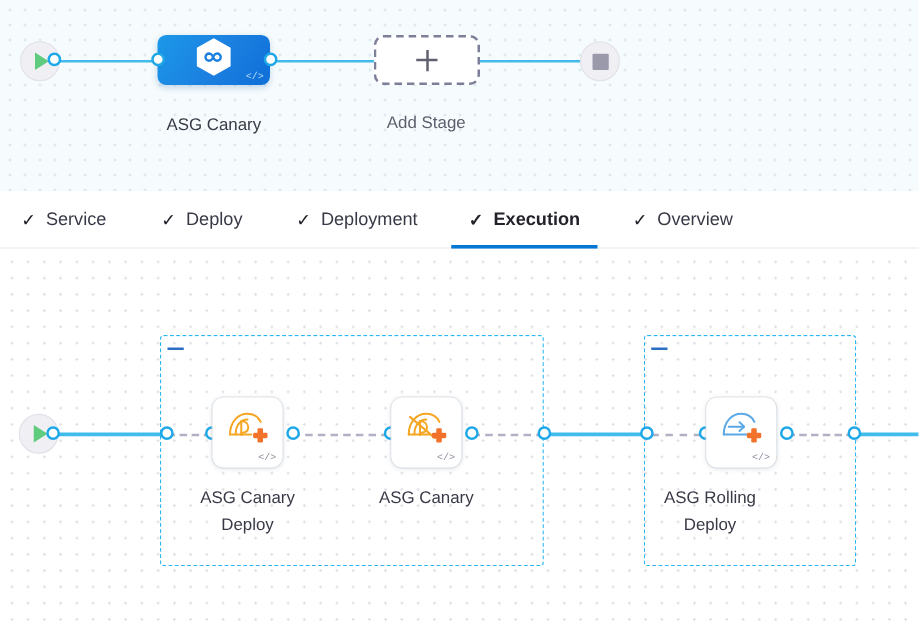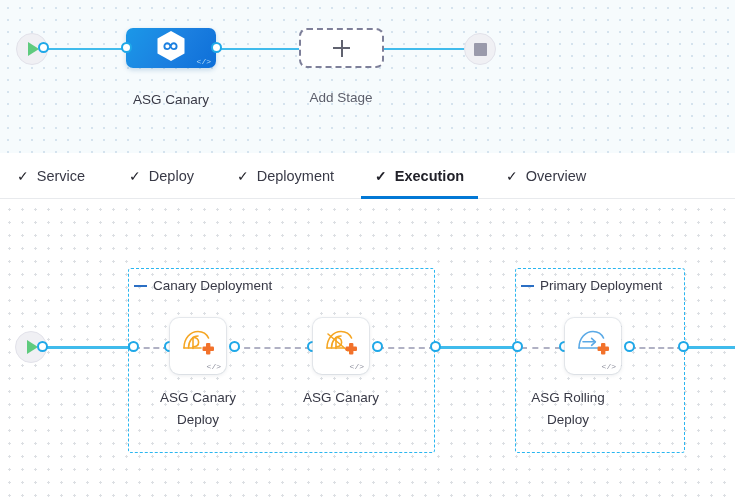--- a/index.html
+++ b/index.html
@@ -250,21 +250,20 @@
     <div class="line-solid" style="left:688px; top:147px; width:47px;"></div>
 
     <div class="terminal" style="left:15px; top:132px;">
       <div class="play-tri"></div>
     </div>
     <div class="dot-node" style="left:37px; top:142px;"></div>
 
     <div class="group-box" style="left:128px; top:69px; width:307px; height:185px;"></div>
     <div class="group-title" style="left:134px; top:79px;">
       <span class="collapse-bar"></span>
-      <span>Canary Deployment</span>
     </div>
 
     <div class="dot-node" style="left:128px; top:142px;"></div>
     <div class="dot-node" style="left:164px; top:142px;"></div>
 
     <div class="step-node" style="left:170px; top:119px;">
       <span class="icon-center">
         <svg width="38" height="34" viewBox="0 0 38 34">
           <g fill="none" stroke="#f5a623" stroke-width="1.6" stroke-linecap="round" stroke-linejoin="round">
             <path d="M5 22 C5 12 11.5 5.5 19 5.5 C24 5.5 27.8 8.2 29.5 12"></path>
@@ -311,21 +310,20 @@
     <div class="dot-node" style="left:372px; top:142px;"></div>
     <div class="step-caption" style="left:271px; top:188px; width:140px;">
       <div>ASG Canary</div>
     </div>
 
     <div class="dot-node" style="left:430px; top:142px;"></div>
 
     <div class="group-box" style="left:515px; top:69px; width:170px; height:185px;"></div>
     <div class="group-title" style="left:521px; top:79px;">
       <span class="collapse-bar"></span>
-      <span>Primary Deployment</span>
     </div>
 
     <div class="dot-node" style="left:512px; top:142px;"></div>
     <div class="dot-node" style="left:559px; top:142px;"></div>
 
     <div class="step-node" style="left:565px; top:119px;">
       <span class="icon-center">
         <svg width="38" height="34" viewBox="0 0 38 34">
           <g fill="none" stroke="#5aa9e6" stroke-width="1.6" stroke-linecap="round" stroke-linejoin="round">
             <path d="M5 22 C5 12 11.5 5.5 19 5.5 C24 5.5 27.8 8.2 29.5 12"></path>

